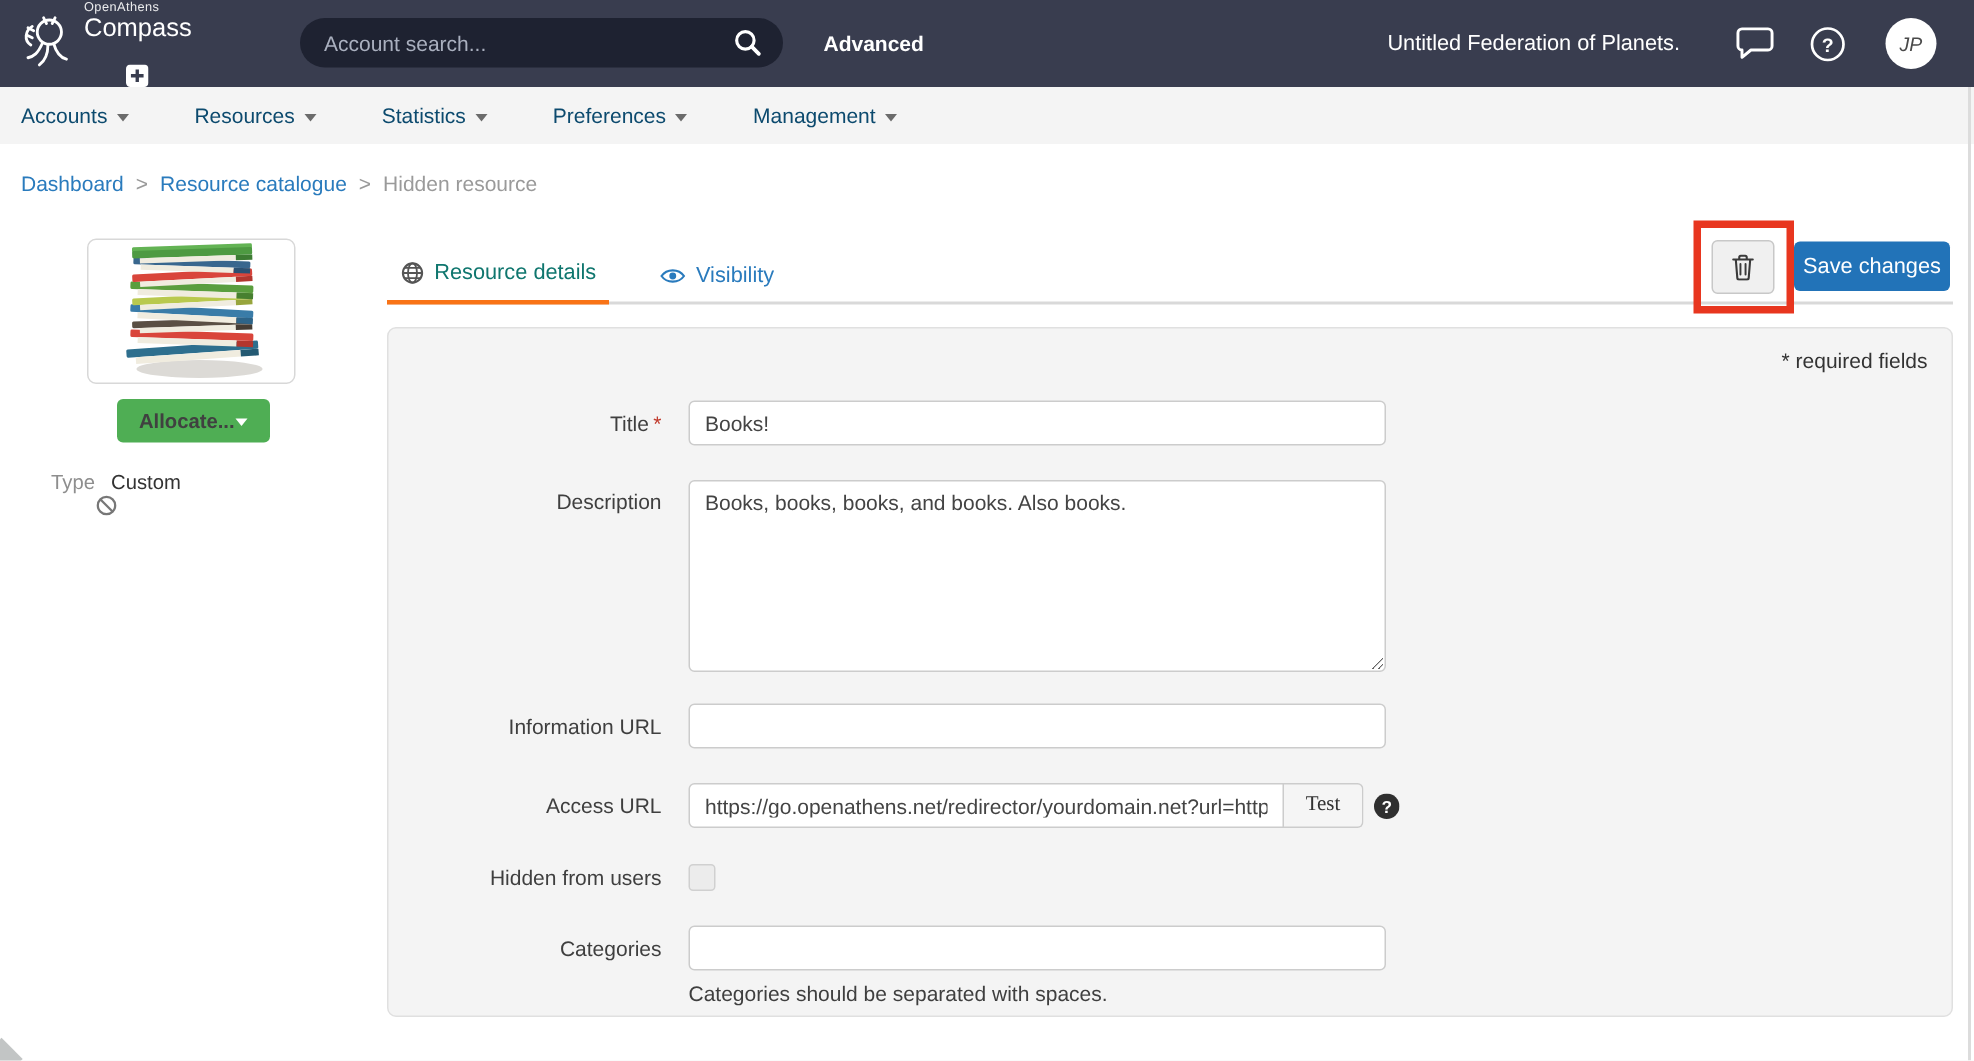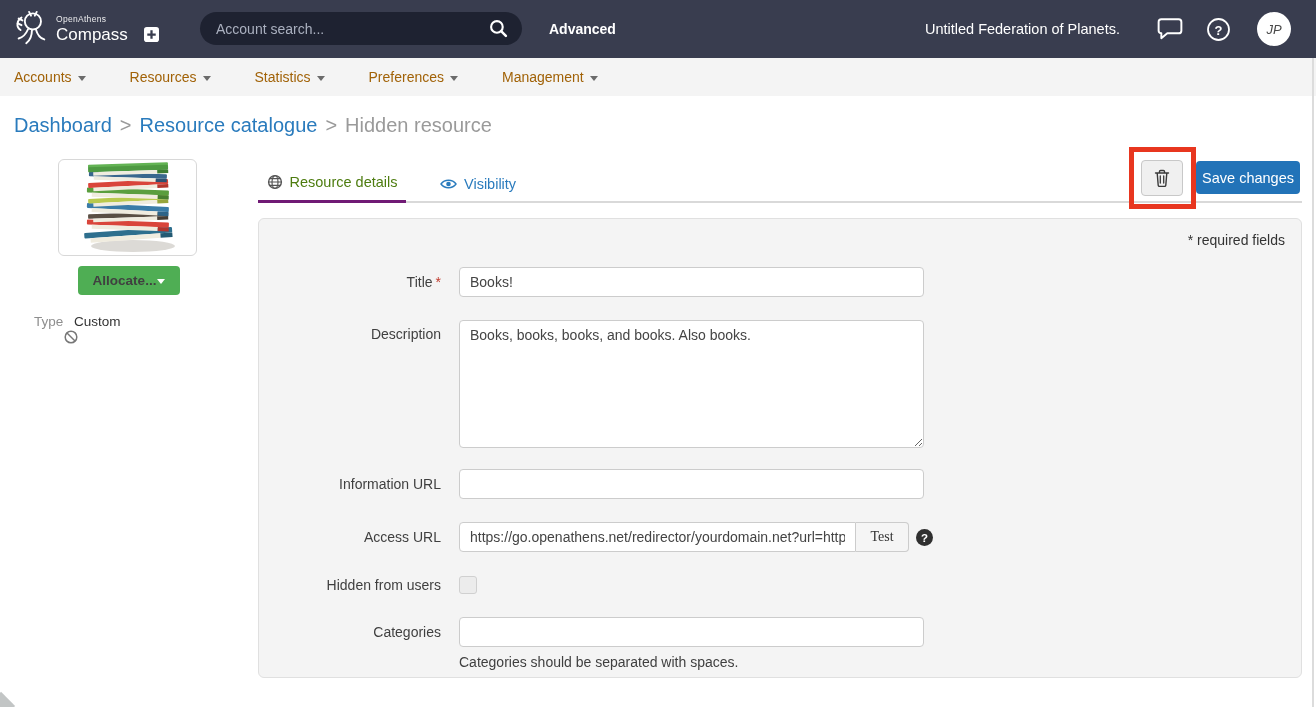--- a/index.html
+++ b/index.html
@@ -10,48 +10,48 @@
     position:relative; overflow:hidden;
   }
 
   
   .topbar { position:absolute; left:0; top:0; width:1316px; height:58px;
     background:#393d4f; display:flex; align-items:center; }
   .brand { display:flex; align-items:center; margin-left:12px; gap:6px; }
   .brand-mark { width:38px; height:44px; }
   .brand-text { color:#fff; line-height:1; }
   .brand-line1 { font-size:8.5px; letter-spacing:.3px; opacity:.9; margin-bottom:2px; }
-  .brand-line2 { font-size:17px; display:flex; align-items:center; gap:16px; }
+  .brand-line2 { font-size:17px; display:flex; align-items:center; gap:16px;flex-direction:column; }
   .search-pill { position:absolute; left:200px; top:12px; width:322px; height:33px;
     background:#1e2231; border-radius:17px; display:flex; align-items:center;
     padding:0 14px 0 16px; }
   .search-input { flex:1; background:transparent; border:none; outline:none;
     color:#dfe2ea; font-size:14px; font-family:"Liberation Sans",sans-serif; }
   .search-input::placeholder { color:#aab0bf; }
   .advanced { position:absolute; left:549px; top:0; height:58px; display:flex;
     align-items:center; color:#fff; font-size:14px; font-weight:600; cursor:pointer; }
   .org-name { position:absolute; right:196px; top:0; height:58px; display:flex;
     align-items:center; color:#fff; font-size:14.5px; }
   .hdr-icon-btn { position:absolute; top:16px; width:26px; height:26px; cursor:pointer; }
   .chat-btn { left:1157px; }
   .help-btn { left:1206px; top:17px; width:25px; height:25px; }
   .avatar { position:absolute; left:1257px; top:12px; width:34px; height:34px;
     border-radius:50%; background:#fff; color:#4a4a4a; font-size:13px;
     display:flex; align-items:center; justify-content:center; cursor:pointer;font-style:italic; }
 
   
   .navbar { position:absolute; left:0; top:58px; width:1316px; height:38px;
     background:#f4f4f4; display:flex; align-items:center; padding-left:14px; gap:44px; }
-  .nav-item { display:flex; align-items:center; gap:6px; font-size:14px; color:#a16207;
+  .nav-item { display:flex; align-items:center; gap:6px; font-size:14px; color:#0c4a6e;
     cursor:pointer; }
   .caret { width:0; height:0; border-left:4px solid transparent;
     border-right:4px solid transparent; border-top:5px solid #6b6b6b; margin-top:2px; }
 
   
-  .breadcrumb { position:absolute; left:14px; top:114px; font-size:20px;
+  .breadcrumb { position:absolute; left:14px; top:114px; font-size:14px;
     display:flex; gap:8px; align-items:center; }
   .crumb-link { color:#2a7bbd; cursor:pointer; }
   .crumb-sep { color:#9a9a9a; }
   .crumb-current { color:#9a9a9a; }
 
   
   .thumb-card { position:absolute; left:58px; top:159px; width:139px; height:97px;
     background:#fff; border:1px solid #d8d8d8; border-radius:6px; overflow:hidden; }
   .allocate-btn { position:absolute; left:78px; top:266px; width:102px; height:29px;
     background:#4fae54; border:none; border-radius:4px; color:#404040; font-weight:bold;
@@ -62,21 +62,21 @@
   .type-label { color:#8e8e8e; margin-right:7px; }
   .type-value { color:#333; }
   .ban-icon { position:absolute; left:64px; top:330px; width:14px; height:14px; }
 
   
   .tabs-line { position:absolute; left:258px; top:201px; width:1044px; height:2px;
     background:#d9d9d9; }
   .tabs { position:absolute; left:258px; top:164px; display:flex; height:39px; }
   .tab { display:flex; align-items:center; justify-content:center; gap:7px;
     font-size:14.5px; cursor:pointer; padding:0 20px; }
-  .tab-active { color:#4d7c0f; border-bottom:3px solid #701a75; width:148px; padding:0; }
+  .tab-active { color:#0f766e; border-bottom:3px solid #f97316; width:148px; padding:0; }
   .tab-plain { color:#2a7bbd; margin-left:14px; }
   .trash-btn { position:absolute; left:1141px; top:160px; width:42px; height:36px;
     background:#f0f0f0; border:1px solid #c8c8c8; border-radius:4px; cursor:pointer;
     display:flex; align-items:center; justify-content:center; }
   .annotation-box { position:absolute; left:1129px; top:147px; width:67px; height:62px;
     border:5px solid #e8361f; z-index:20; pointer-events:none; }
   .save-btn { position:absolute; left:1196px; top:161px; width:104px; height:33px;
     background:#2273b8; border:none; border-radius:4px; color:#fff; font-size:14.5px;
     font-family:"Liberation Sans",sans-serif; cursor:pointer; }
 

